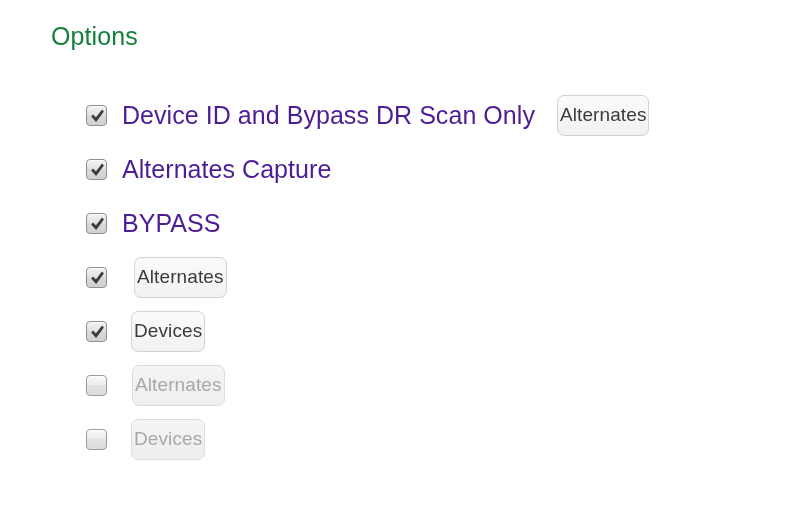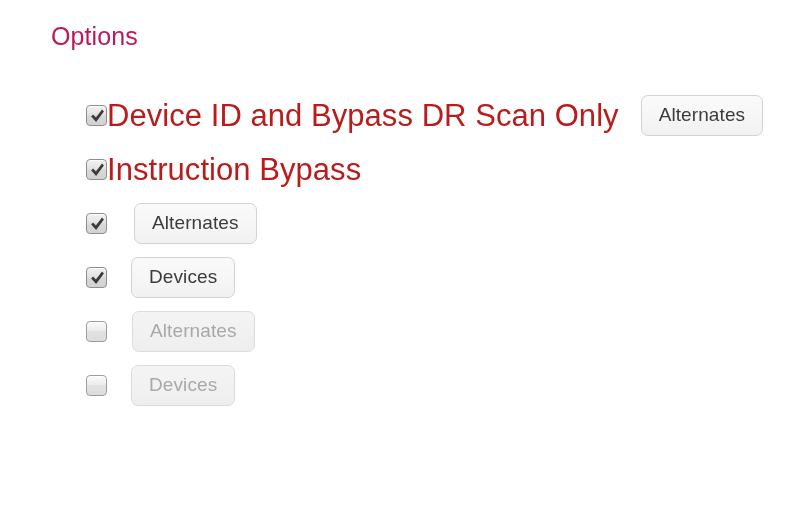--- a/index.html
+++ b/index.html
@@ -22,21 +22,21 @@
     background: #ffffff;
   }
 
   
   .group-title {
     position: absolute;
     left: 51px;
     top: 21px;
     font-size: 25px;
     line-height: 30px;
-    color: #be185d;
+    color: #15803d;
     letter-spacing: 0.1px;
     white-space: nowrap;
   }
 
   
   .options-list {
     position: absolute;
     left: 86px;
     top: 88px;
     width: 700px;
@@ -72,35 +72,36 @@
     width: 15px;
     height: 19px;
     display: none;
   }
   .cbox.on .tick { display: block; }
   .cbox .tick svg { display: block; }
 
   
   .option-label {
     flex: 0 0 auto;
-    font-size: 31px;
+    margin-left: 15px;
+    font-size: 25px;
     line-height: 29px;
-    color: #b91c1c;
+    color: #4c1d95;
     letter-spacing: 0.05px;
   }
 
   
   .aux-btn {
     flex: 0 0 auto;
     margin-left: 22px;
     display: inline-flex;
     align-items: center;
     justify-content: center;
     height: 41px;
-    padding: 0 17px;
+    padding: 0 2px;
     border: 1px solid #d3d3d3;
     border-radius: 7px;
     background: linear-gradient(to bottom, #fafafa 0%, #f6f6f6 55%, #f1f1f1 100%);
     font-size: 19px;
     line-height: 20px;
     color: #3b3b3b;
     letter-spacing: 0.1px;
     box-sizing: border-box;
   }
   .aux-btn.disabled {
@@ -138,23 +139,33 @@
     </div>
 
     <div class="option-row row-instrcap">
       <span class="cbox on">
         <span class="tick">
           <svg width="15" height="19" viewBox="0 0 15 19">
               <path d="M1.2 9.6 L3.0 7.4 L5.9 10.5 L12.0 2.6 L13.9 4.4 L6.1 14.9 Z" fill="#3a3a3a"></path>
             </svg>
         </span>
       </span>
-      <span class="option-label">Instruction Bypass</span>
-    </div>
-
+      <span class="option-label">Alternates Capture</span>
+    </div>
+
+    <div class="option-row row-bypass">
+      <span class="cbox on">
+        <span class="tick">
+          <svg width="15" height="19" viewBox="0 0 15 19">
+              <path d="M1.2 9.6 L3.0 7.4 L5.9 10.5 L12.0 2.6 L13.9 4.4 L6.1 14.9 Z" fill="#3a3a3a"></path>
+            </svg>
+        </span>
+      </span>
+      <span class="option-label">BYPASS</span>
+    </div>
 
     <div class="option-row row-idcode">
       <span class="cbox on">
         <span class="tick">
           <svg width="15" height="19" viewBox="0 0 15 19">
               <path d="M1.2 9.6 L3.0 7.4 L5.9 10.5 L12.0 2.6 L13.9 4.4 L6.1 14.9 Z" fill="#3a3a3a"></path>
             </svg>
         </span>
       </span>
       <span class="aux-btn">Alternates</span>

